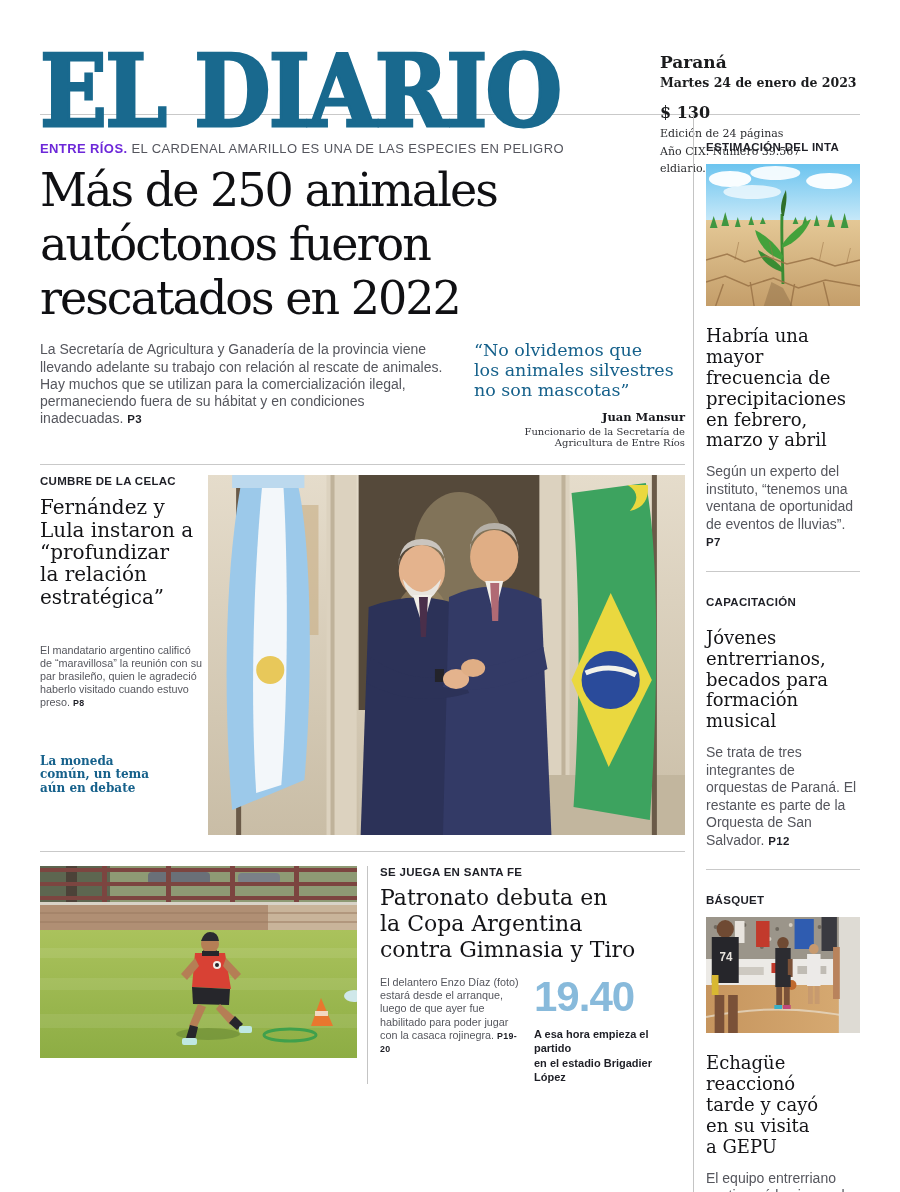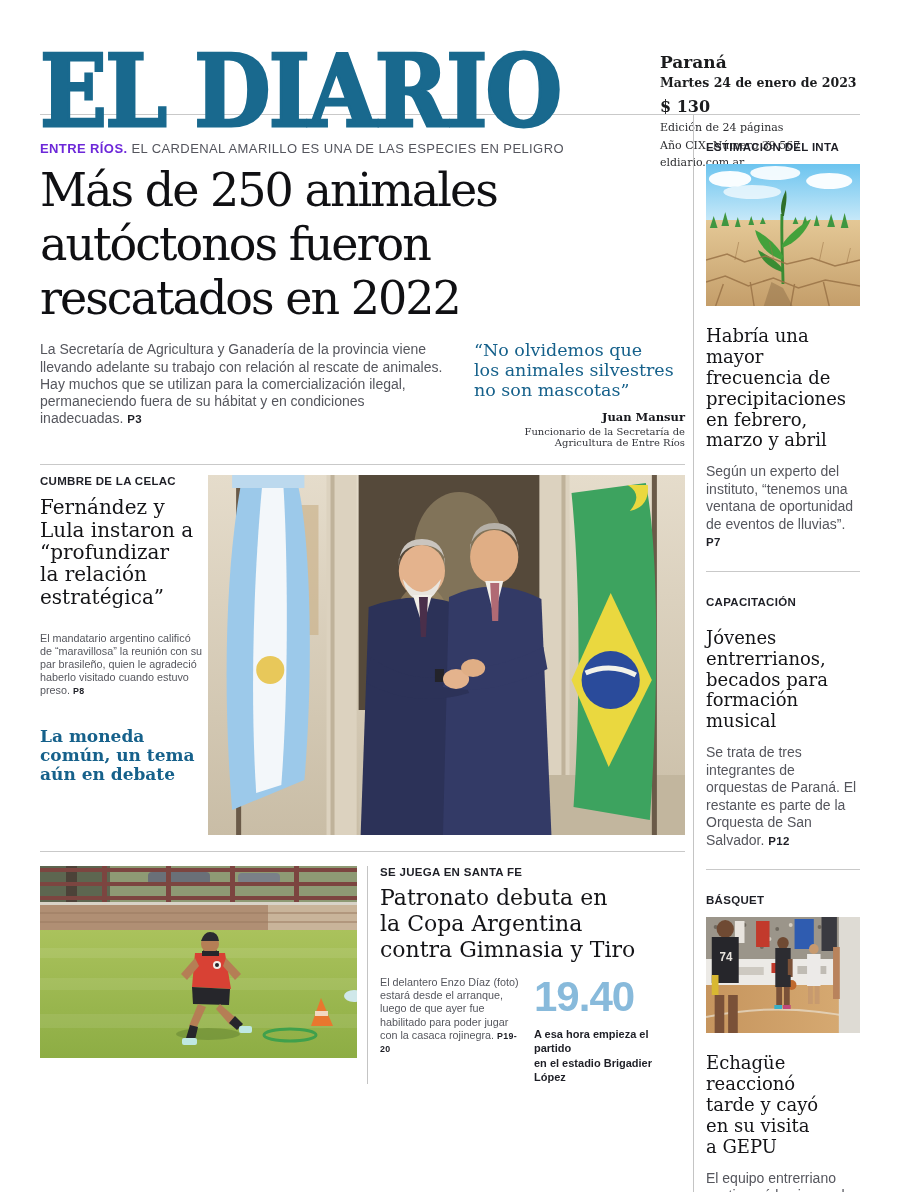--- a/index.html
+++ b/index.html
@@ -7,21 +7,21 @@
         font-family:"Liberation Sans",sans-serif;color:#1e1f26;}
   
   .masthead{display:flex;justify-content:space-between;align-items:flex-start;
             padding:44px 40px 0 40px;height:114px;box-sizing:border-box;}
   .logo{font-family:"DejaVu Serif",serif;font-weight:bold;font-size:100px;line-height:.95;
         color:#19698e;-webkit-text-stroke:3px #19698e;letter-spacing:-2px;
         transform:scaleX(.88);transform-origin:left top;white-space:nowrap;}
   .mast-info{width:200px;font-family:"DejaVu Serif",serif;color:#1b1c1e;margin-top:8px;line-height:1.25;}
   .mi-city{font-size:17px;font-weight:bold;}
   .mi-date{font-size:12.5px;font-weight:bold;margin-top:2px;}
-  .mi-price{font-size:16px;font-weight:bold;margin-top:6px;}
+  .mi-price{font-size:16px;font-weight:bold;margin-top:12px;}
   .mi-small{font-size:11px;margin-top:4px;color:#2c2d30;}
   .top-rule{border-top:1px solid #c9c9c9;margin:0 40px;}
   
   .main{display:flex;padding:0 40px;align-items:stretch;}
   .col-left{width:645px;box-sizing:border-box;}
   .col-side{flex:1;border-left:1px solid #c4c4c4;margin-left:8px;padding:26px 0 0 12px;min-width:0;}
   
   .kicker{font-size:13px;letter-spacing:.4px;color:#54555d;margin-top:26px;}
   .kicker .kb{color:#6d28d9;font-weight:bold;}
   .sec-kicker{font-size:11.5px;font-weight:bold;letter-spacing:.3px;color:#1e1f26;}
@@ -36,23 +36,23 @@
          color:#16618b;white-space:pre-line;}
   .quote-author{text-align:right;font-family:"DejaVu Serif",serif;font-weight:bold;font-size:11.5px;
                 color:#16171c;margin-top:9px;}
   .quote-role{text-align:right;font-family:"DejaVu Serif",serif;font-size:10px;color:#33343a;margin-top:2px;}
   .rule{border-top:1px solid #c9c9c9;margin-top:16px;}
   
   .celac-row{display:flex;margin-top:10px;}
   .celac-left{width:168px;padding-right:4px;box-sizing:border-box;}
   .celac-headline{font-family:"DejaVu Serif",serif;font-size:20px;line-height:1.12;color:#141417;
                   margin-top:9px;white-space:pre-line;}
-  .celac-body{font-size:10.8px;line-height:1.2;color:#55565d;margin-top:24px;}
-  .celac-sub{font-family:"DejaVu Serif",serif;font-weight:bold;font-size:17px;line-height:1.12;
-             color:#16618b;margin-top:30px;white-space:pre-line;}
+  .celac-body{font-size:10.8px;line-height:1.2;color:#55565d;margin-top:36px;}
+  .celac-sub{font-family:"DejaVu Serif",serif;font-weight:bold;font-size:12px;line-height:1.12;
+             color:#16618b;margin-top:46px;white-space:pre-line;}
   .celac-photo{flex:1;min-width:0;}
   .celac-photo svg{display:block;width:100%;height:360px;}
   
   .bottom-row{display:flex;margin-top:14px;}
   .foot-photo{width:317px;}
   .foot-photo svg{display:block;width:317px;height:192px;}
   .copa-col{flex:1;border-left:1px solid #c4c4c4;margin-left:10px;padding-left:12px;min-width:0;}
   .copa-headline{font-family:"DejaVu Serif",serif;font-size:22px;line-height:1.18;color:#141417;
                  margin-top:7px;white-space:pre-line;}
   .copa-sub{display:flex;margin-top:13px;}

